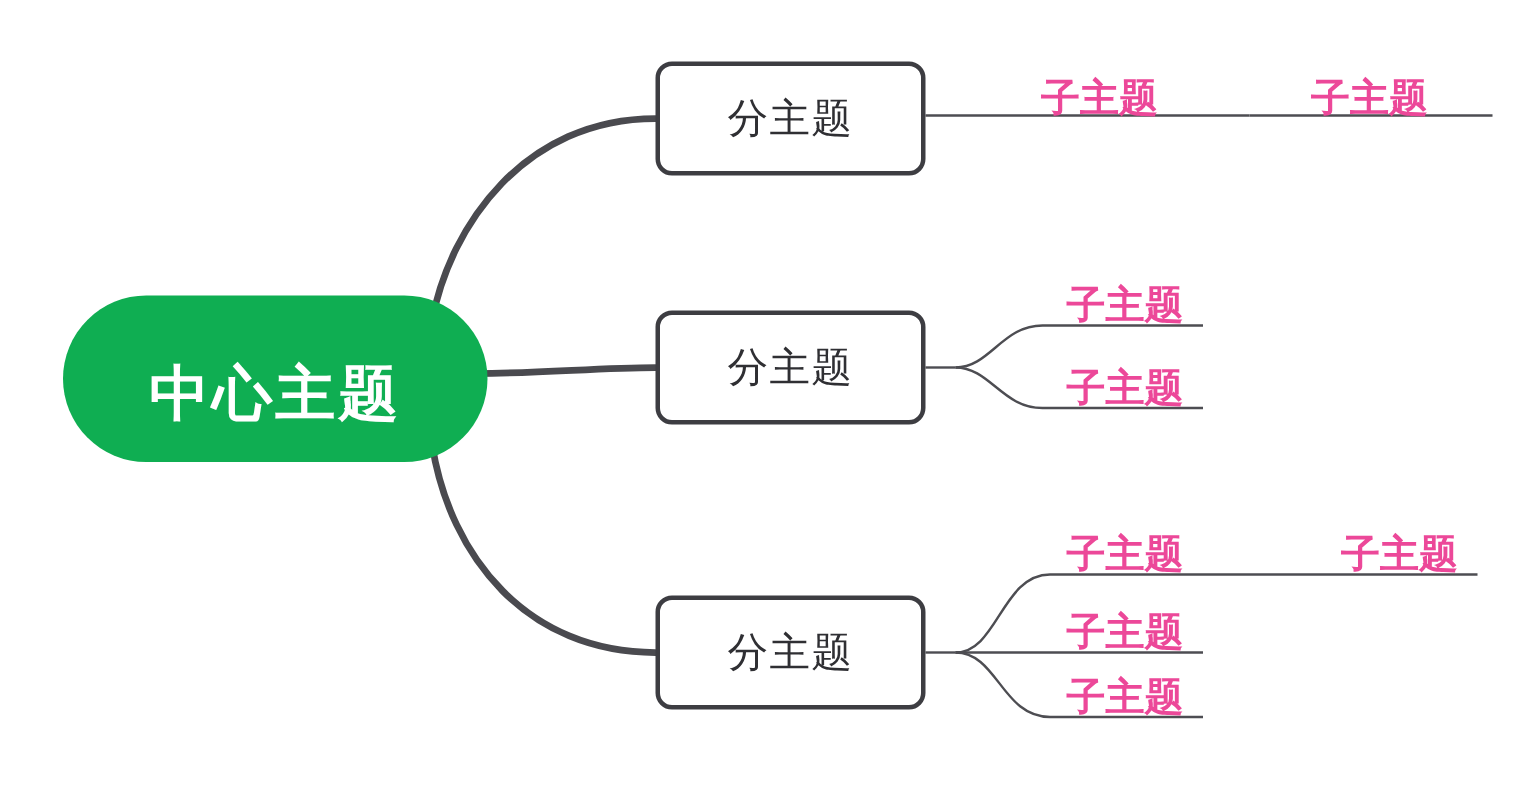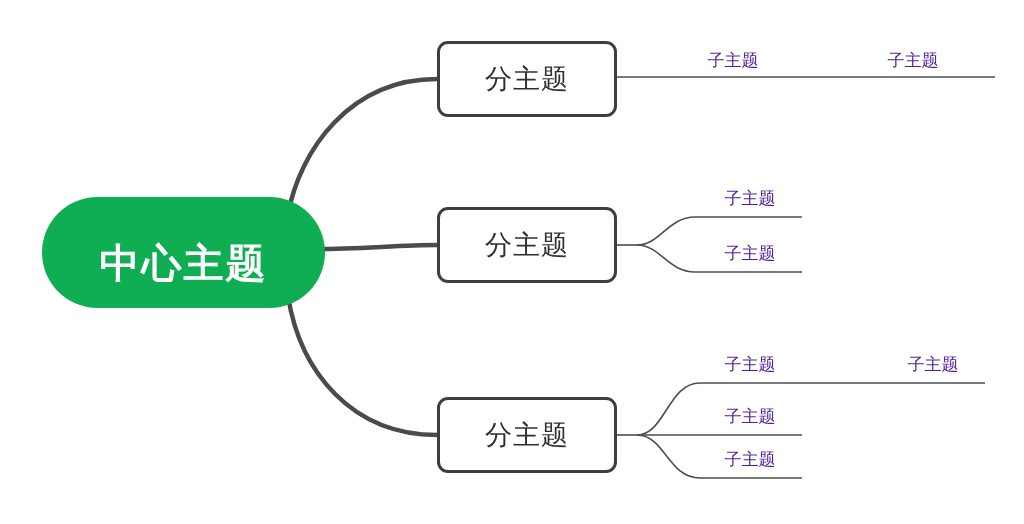--- a/index.html
+++ b/index.html
@@ -68,23 +68,23 @@
     letter-spacing: 1px;
     line-height: 1;
     white-space: nowrap;
   }
   #branch-node-0 { left: 437px; top: 41px; }
   #branch-node-1 { left: 437px; top: 207px; }
   #branch-node-2 { left: 437px; top: 397px; }
   
   .subtopic-label {
     position: absolute;
-    color: #4c1d95;
-    font-size: 17px;
-    font-weight: normal;
+    color: #ec4899;
+    font-size: 26px;
+    font-weight: bold;
     line-height: 1;
     white-space: nowrap;
     text-align: center;
     z-index: 2;
   }
 </style>
 </head>
 <body>
 
 <div id="mindmap-canvas">

